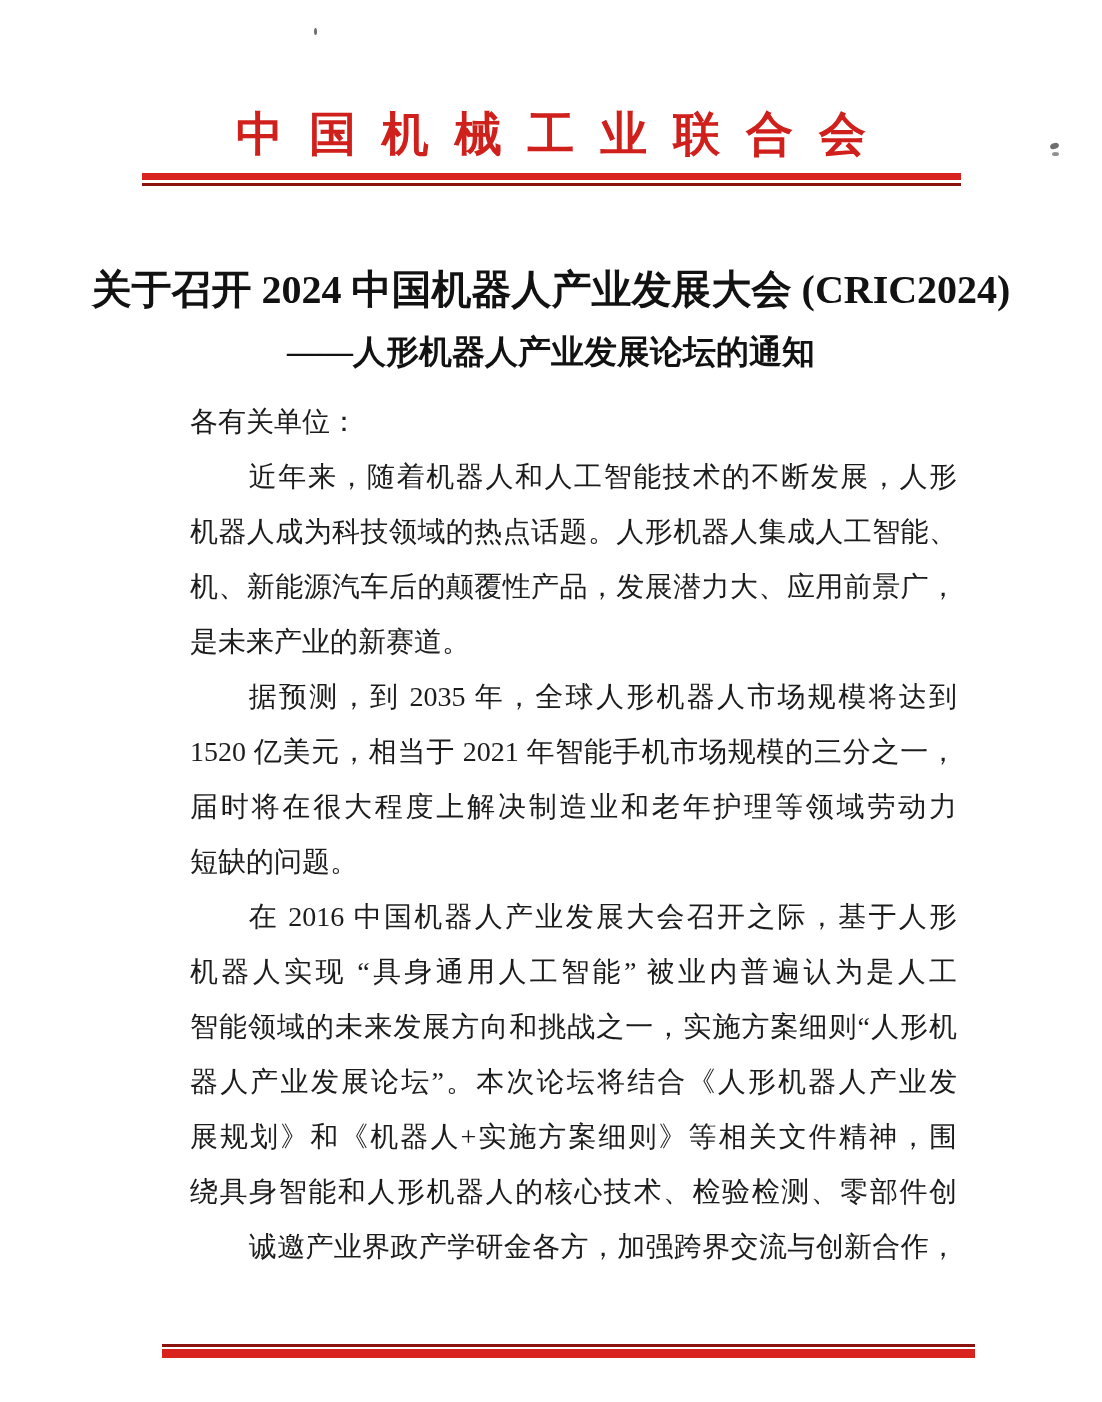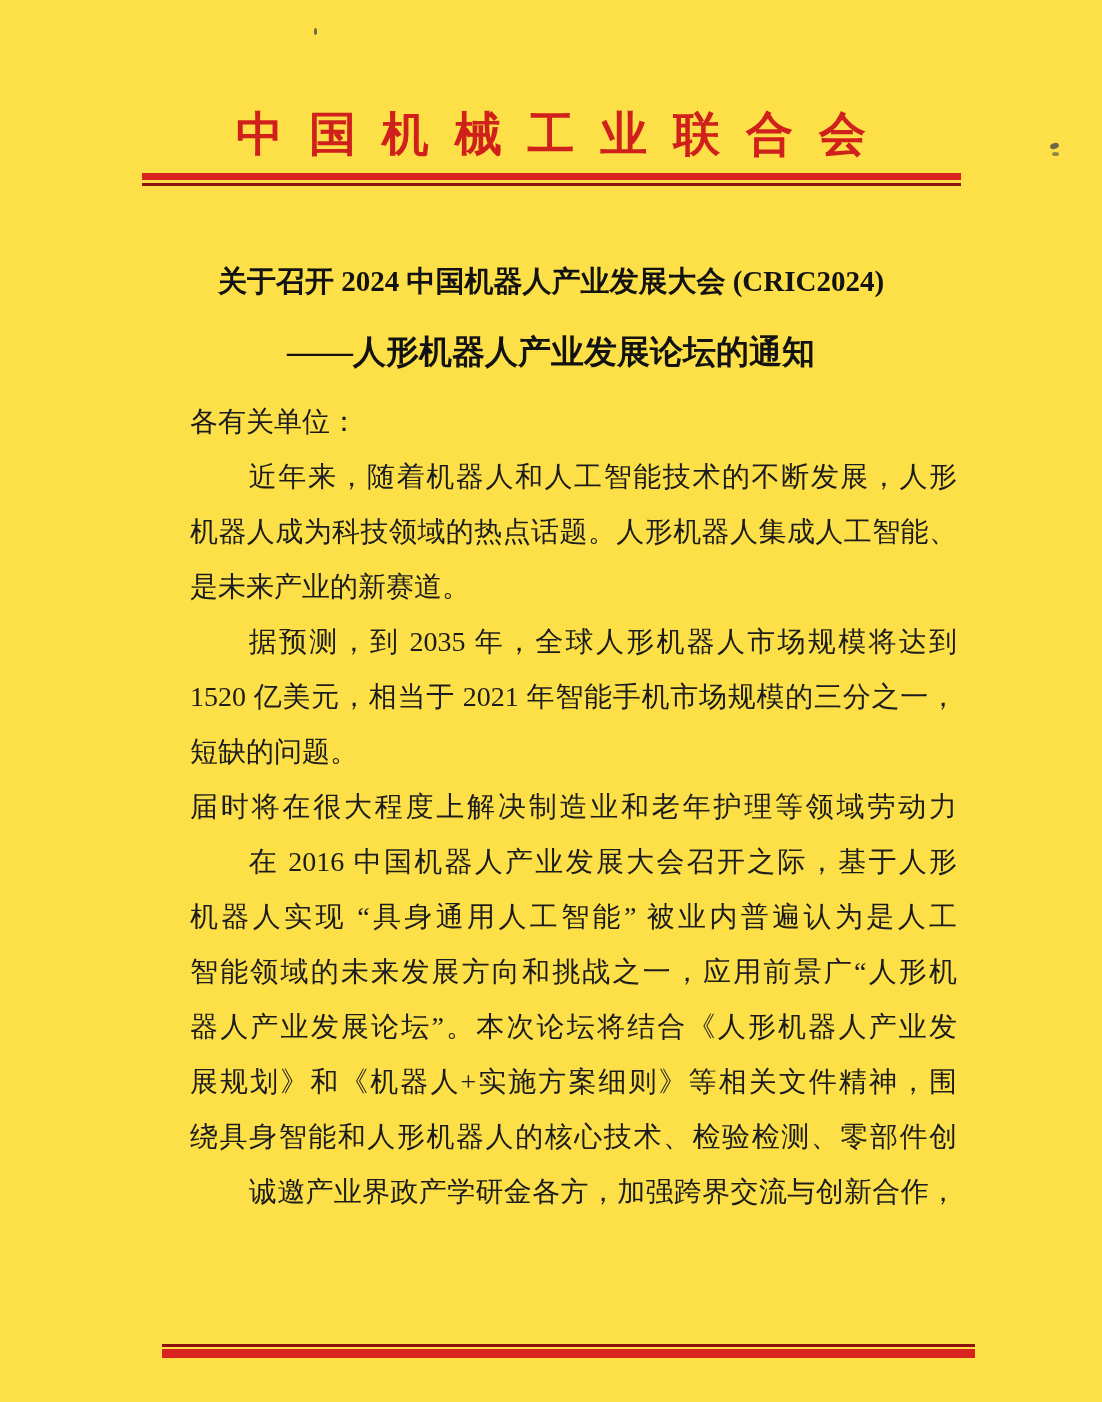--- a/index.html
+++ b/index.html
@@ -4,21 +4,21 @@
 <style>
   html, body { margin: 0; padding: 0; }
   body {
     width: 1102px; height: 1402px;
     background: #e9e9e9;
     font-family: "Liberation Serif", "DejaVu Serif", serif;
   }
   .page {
     position: relative;
     width: 1102px; height: 1402px;
-    background: #fde047;
+    background: #ffffff;
     overflow: hidden;
     color: #1a1a1a;
   }
   
   .org-name {
     padding-top: 110px;
     text-align: center;
     font-size: 47px;
     font-weight: bold;
     letter-spacing: 0.55em;
@@ -36,21 +36,21 @@
     text-align: right;
     font-size: 26px;
     color: #141414;
     white-space: nowrap;
   }
   
   .title-line1 {
     position: absolute;
     top: 262px; left: 0; width: 1102px;
     text-align: center;
-    font-size: 29px;
+    font-size: 40px;
     font-weight: bold;
     color: #121212;
     white-space: nowrap;
   }
   .title-line2 {
     position: absolute;
     top: 330px; left: 0; width: 1102px;
     text-align: center;
     font-size: 33px;
     font-weight: bold;
@@ -89,28 +89,29 @@
   <div class="rule-wrap rule-top-thin" style="position:absolute;"></div>
 
 
   <div class="title-line1">关于召开 2024 中国机器人产业发展大会 (CRIC2024)</div>
   <div class="title-line2">——人形机器人产业发展论坛的通知</div>
 
   <div class="body-text">
     <div class="line plain">各有关单位：</div>
     <div class="line fill indent">近年来，随着机器人和人工智能技术的不断发展，人形</div>
     <div class="line fill">机器人成为科技领域的热点话题。人形机器人集成人工智能、</div>
+    <div class="line fill">机、新能源汽车后的颠覆性产品，发展潜力大、应用前景广，</div>
     <div class="line plain">是未来产业的新赛道。</div>
     <div class="line fill indent">据预测，到 2035 年，全球人形机器人市场规模将达到</div>
     <div class="line fill">1520 亿美元，相当于 2021 年智能手机市场规模的三分之一，</div>
+    <div class="line fill">届时将在很大程度上解决制造业和老年护理等领域劳动力</div>
     <div class="line plain">短缺的问题。</div>
-    <div class="line fill">届时将在很大程度上解决制造业和老年护理等领域劳动力</div>
     <div class="line fill indent">在 2016 中国机器人产业发展大会召开之际，基于人形</div>
     <div class="line fill">机器人实现 “具身通用人工智能” 被业内普遍认为是人工</div>
-    <div class="line fill">智能领域的未来发展方向和挑战之一，应用前景广“人形机</div>
+    <div class="line fill">智能领域的未来发展方向和挑战之一，实施方案细则“人形机</div>
     <div class="line fill">器人产业发展论坛”。本次论坛将结合《人形机器人产业发</div>
     <div class="line fill">展规划》和《机器人+实施方案细则》等相关文件精神，围</div>
     <div class="line fill">绕具身智能和人形机器人的核心技术、检验检测、零部件创</div>
     <div class="line fill indent">诚邀产业界政产学研金各方，加强跨界交流与创新合作，</div>
   </div>
 
   <div class="rule-bot-thin"></div>
   <div class="rule-bot-thick"></div>
 
   <div class="speck speck-1"></div>

